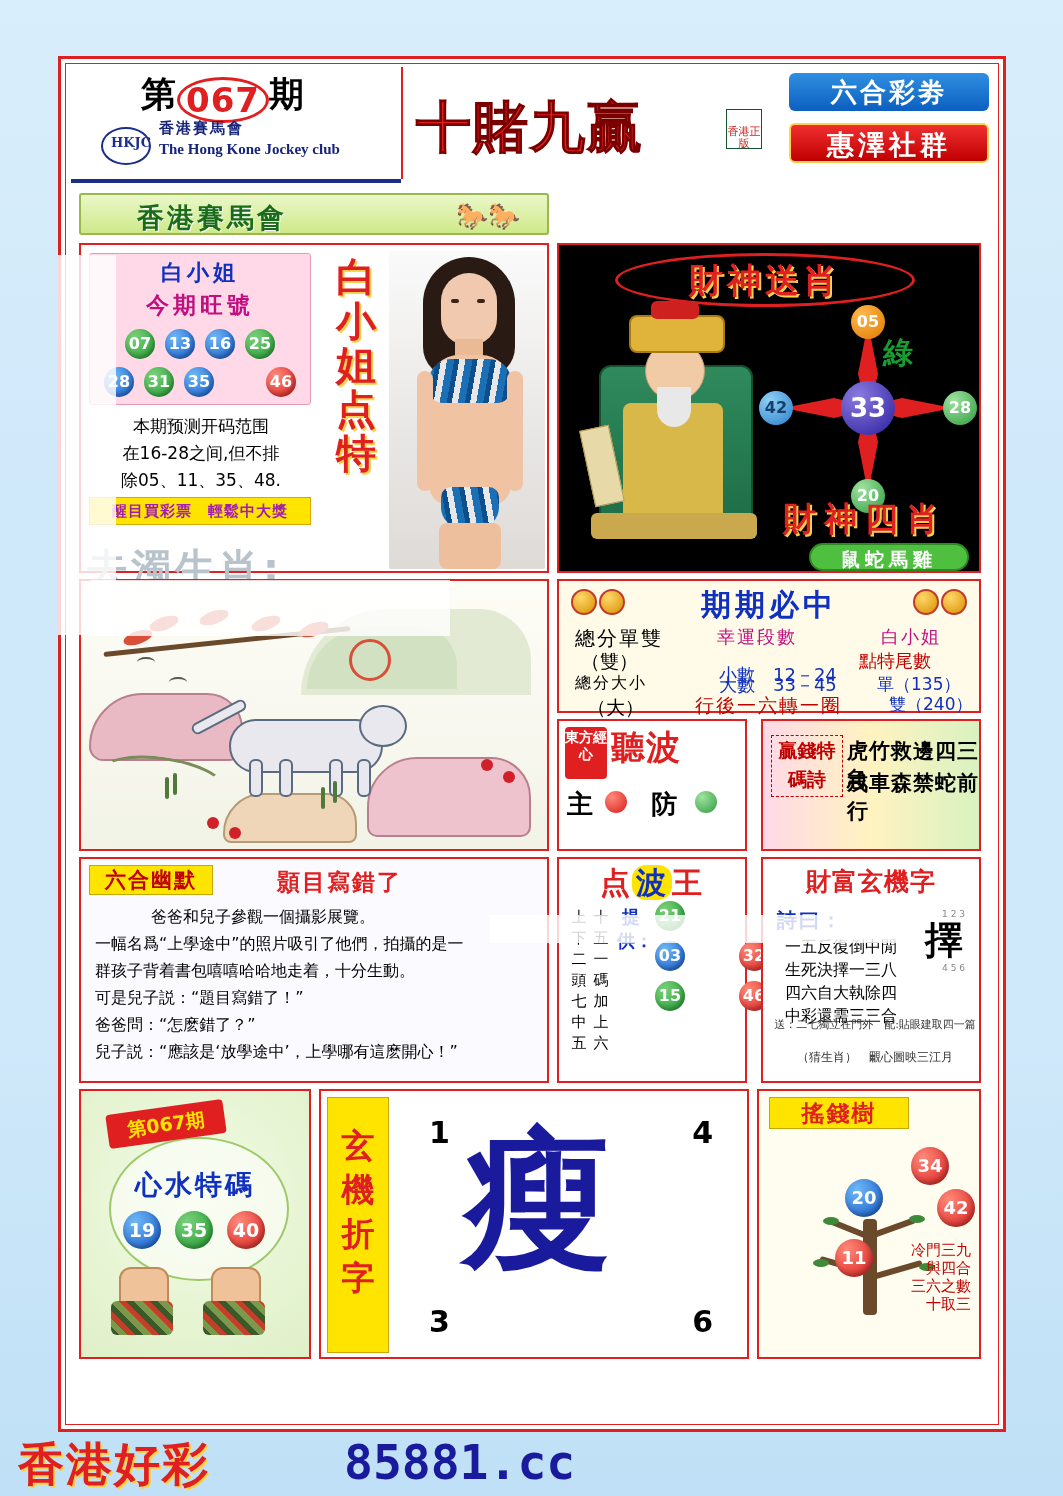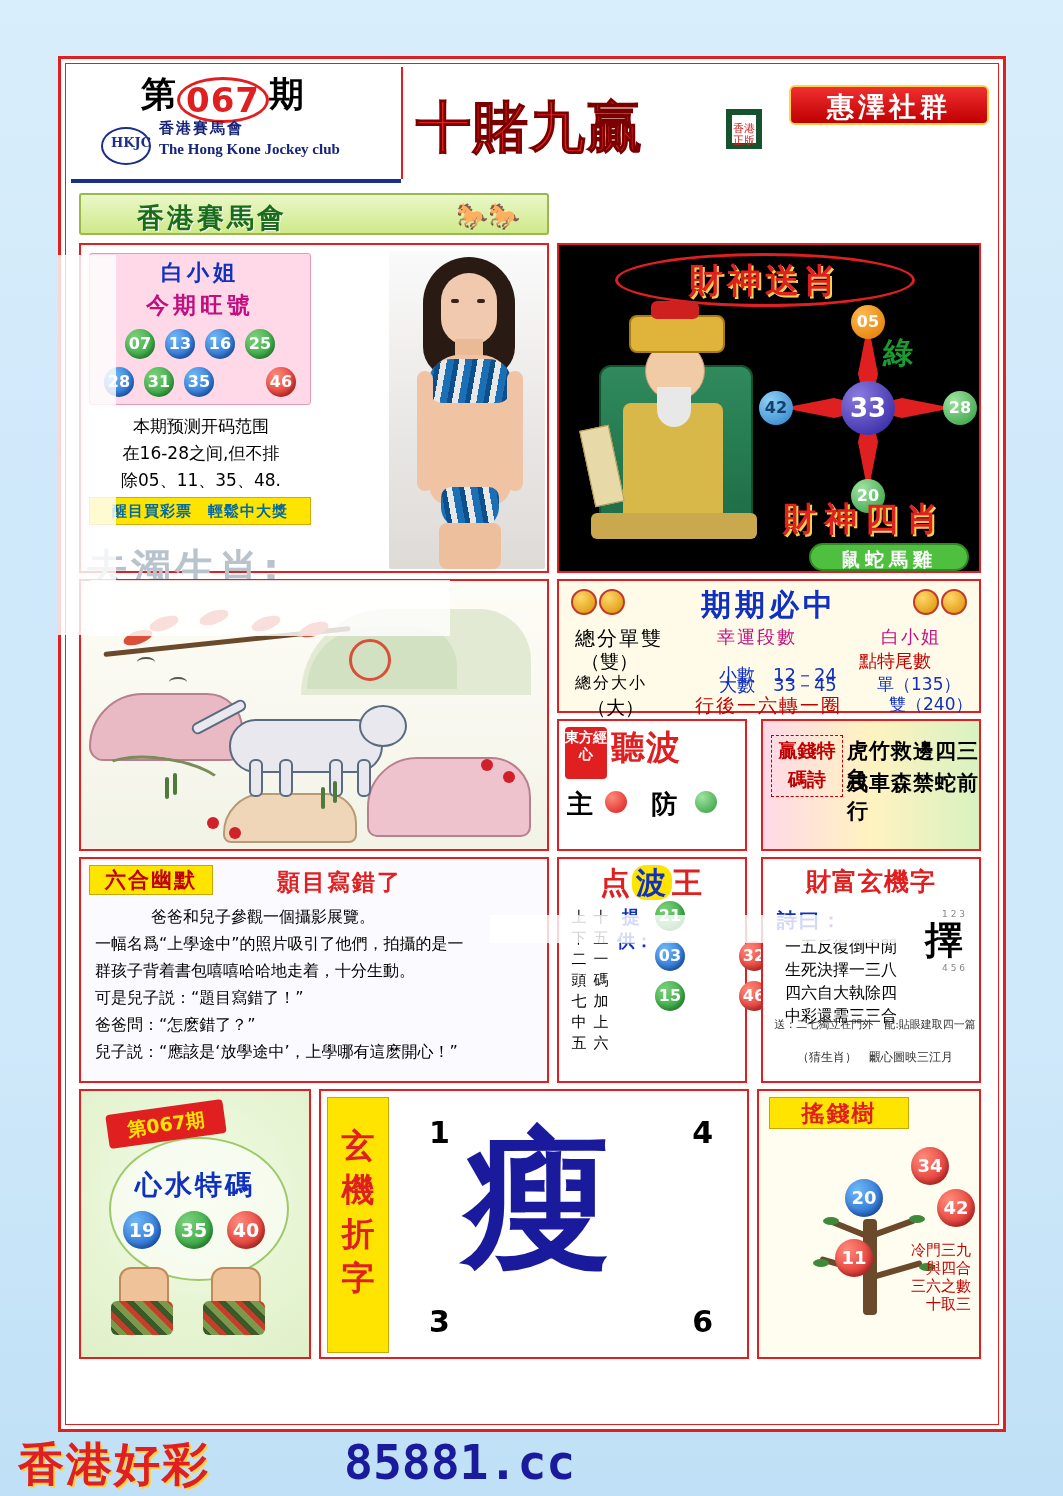--- a/index.html
+++ b/index.html
@@ -33,22 +33,22 @@
   .hdr-rule{position:absolute;left:0;top:112px;width:330px;height:4px;background:#1b2f8a;}
 
   .title-main{
     position:absolute;left:345px;top:30px;width:300px;height:60px;
     font-size:55px;font-weight:bold;color:#e02020;
     -webkit-text-stroke:1px #7a0000;
     font-family:"DejaVu Sans","Liberation Sans",sans-serif;
     letter-spacing:2px;line-height:60px;
   }
   .title-stamp{
-    position:absolute;left:655px;top:42px;width:36px;height:40px;border:6px solid #14532d;
-    color:#d02020;font-size:11px;line-height:12px;text-align:center;padding-top:8px;box-sizing:border-box;
+    position:absolute;left:655px;top:42px;width:36px;height:40px;border:1px solid #14532d;
+    color:#d02020;font-size:11px;line-height:12px;text-align:center;padding-top:16px;box-sizing:border-box;
   }
   .hdr-right{position:absolute;left:718px;top:6px;width:210px;height:100px;}
   .badge-blue{
     width:200px;height:38px;background:linear-gradient(180deg,#2f8fe0,#0b5fc0);
     border-radius:6px;color:#fff;font-size:26px;font-weight:bold;text-align:center;line-height:38px;letter-spacing:3px;
   }
   .badge-red{
     margin-top:12px;width:200px;height:40px;background:linear-gradient(180deg,#f03030,#c00000);
     border-radius:6px;color:#ffffff;font-size:27px;font-weight:bold;text-align:center;line-height:40px;letter-spacing:4px;
     border:2px solid #ffd24d;box-sizing:border-box;
@@ -80,21 +80,21 @@
   .ball{
     width:30px;height:30px;border-radius:50%;color:#fff;font-size:16px;font-weight:bold;
     text-align:center;line-height:30px;box-shadow:inset -2px -3px 4px rgba(0,0,0,.25);
   }
   .ball.g{background:radial-gradient(circle at 32% 28%,#7ad07a,#1f9b2f);}
   .ball.b{background:radial-gradient(circle at 32% 28%,#6fb8f5,#1257c9);}
   .ball.r{background:radial-gradient(circle at 32% 28%,#ff8a7a,#d81c1c);margin-left:42px;}
   .lady-note{position:absolute;left:10px;top:168px;width:220px;font-size:17px;color:#000;line-height:27px;text-align:center;}
   .lady-yellow{
     position:absolute;left:8px;top:252px;width:222px;height:28px;background:#ffe400;border:1px solid #d8a800;
-    box-sizing:border-box;color:#0369a1;font-size:15px;font-weight:bold;text-align:center;line-height:26px;letter-spacing:1px;
+    box-sizing:border-box;color:#a21caf;font-size:15px;font-weight:bold;text-align:center;line-height:26px;letter-spacing:1px;
   }
   .lady-big{
     position:absolute;left:6px;top:296px;font-size:40px;font-weight:bold;color:#b9c3cc;letter-spacing:4px;
   }
   .lady-vert{
     position:absolute;left:244px;top:10px;width:62px;font-size:40px;font-weight:bold;color:#e02020;
     line-height:44px;text-align:center;text-shadow:2px 2px 0 #ffd24d;
   }
   .lady-photo{
     position:absolute;left:308px;top:6px;width:156px;height:318px;overflow:hidden;border-radius:2px;
@@ -287,20 +287,21 @@
       <div class="oval"></div>
       <div class="txt">HKJC</div>
     </div>
     <div class="jc-cn">香港賽馬會</div>
     <div class="jc-en">The Hong Kone Jockey club</div>
     <div class="hdr-rule"></div>
   </div>
   <div class="title-main">十賭九贏</div>
   <div class="title-stamp">香港正版</div>
   <div class="hdr-right">
+    <div class="badge-blue">六合彩劵</div>
     <div class="badge-red">惠澤社群</div>
   </div>
 </div>
 
 <div class="body-panel">
 
   <div class="jc-bar">
     <div class="t">香港賽馬會</div>
     <div class="horse">🐎🐎</div>
   </div>
@@ -322,20 +323,21 @@
         <div class="ball r">46</div>
       </div>
     </div>
     <div class="lady-note">
       <div>本期预测开码范围</div>
       <div>在16-28之间,但不排</div>
       <div>除05、11、35、48.</div>
     </div>
     <div class="lady-yellow">醒目買彩票　輕鬆中大獎</div>
     <div class="lady-big">去濁生肖:</div>
+    <div class="lady-vert">白小姐点特</div>
 
     <div class="lady-photo">
       <div class="ph-bg"></div>
       <div class="ph-hair"></div>
       <div class="ph-face"></div>
       <div class="ph-eye" style="left:62px;"></div>
       <div class="ph-eye" style="left:88px;"></div>
       <div class="ph-neck"></div>
       <div class="ph-body"></div>
       <div class="ph-bra"></div>

